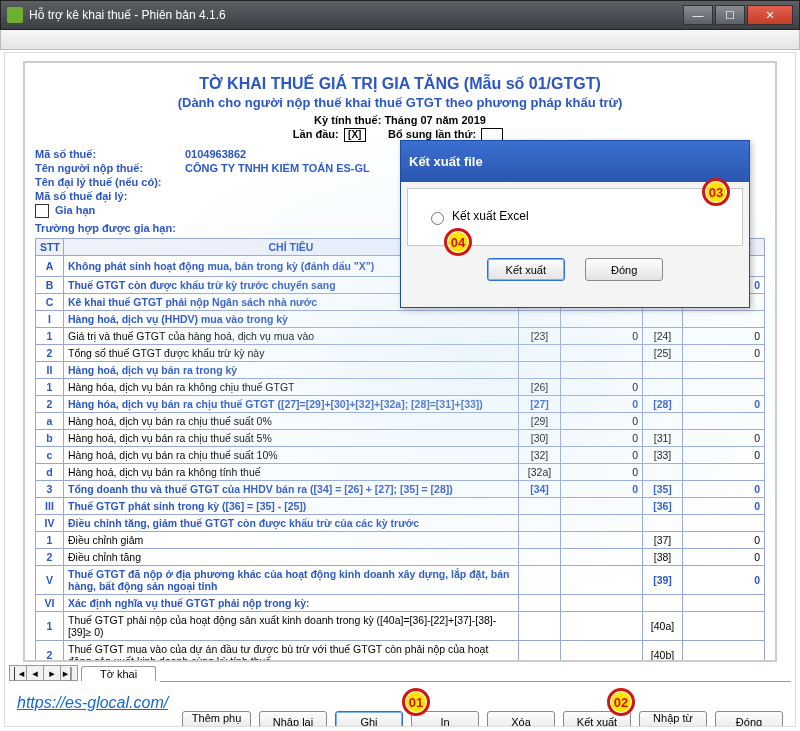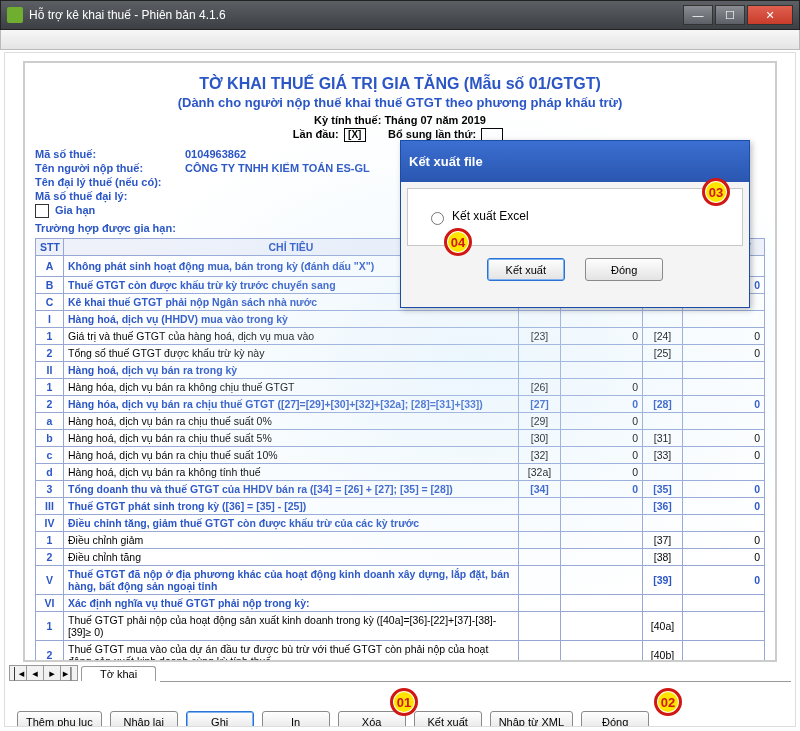--- a/index.html
+++ b/index.html
@@ -297,20 +297,21 @@
   <div class="tabstrip">
     <div class="tabnav">│◂</div>
     <div class="tabnav">◂</div>
     <div class="tabnav">▸</div>
     <div class="tabnav">▸│</div>
     <div class="tab">Tờ khai</div>
     <div class="tabline"></div>
   </div>
 
   <div class="footer">
+    <span class="url">https://es-glocal.com/</span>
     <button class="btn">Thêm phụ lục</button>
     <button class="btn">Nhập lại</button>
     <button class="btn focus">Ghi</button>
     <button class="btn">In</button>
     <button class="btn">Xóa</button>
     <button class="btn">Kết xuất</button>
     <button class="btn">Nhập từ XML</button>
     <button class="btn">Đóng</button>
   </div>
 </div>
@@ -319,16 +320,16 @@
   <div class="dlg-title">Kết xuất file</div>
   <div class="dlg-body">
     <label><input type="radio" name="exp" style=""><span>Kết xuất Excel</span></label>
   </div>
   <div class="dlg-foot">
     <button class="btn focus">Kết xuất</button>
     <button class="btn">Đóng</button>
   </div>
 </div>
 
-<div class="ann" style="top:688px; left:390px;text-align:center;">01</div>
-<div class="ann" style="top:688px; left:654px;text-align:center;">02</div>
+<div class="ann" style="top:688px; left:402px;text-align:center;">01</div>
+<div class="ann" style="top:688px; left:607px;text-align:center;">02</div>
 <div class="ann" style="top:178px; left:702px;">03</div>
 <div class="ann" style="top:228px; left:444px;">04</div>
 
 </body></html>

